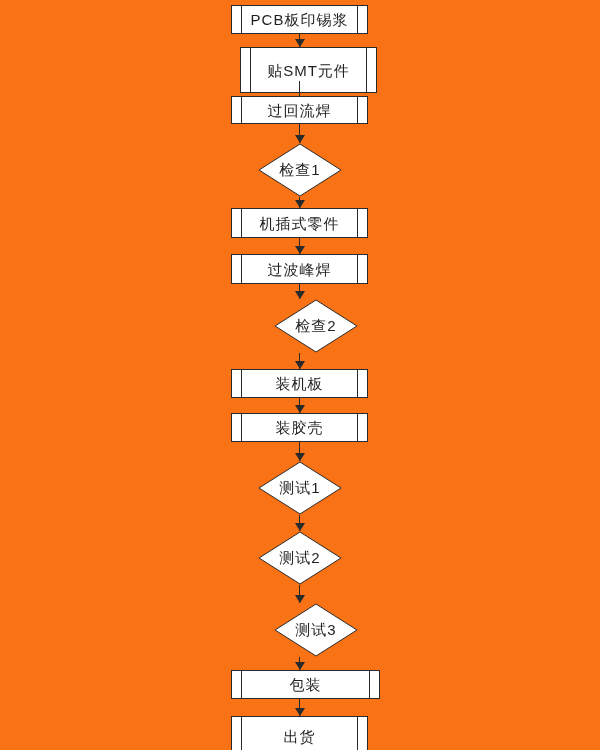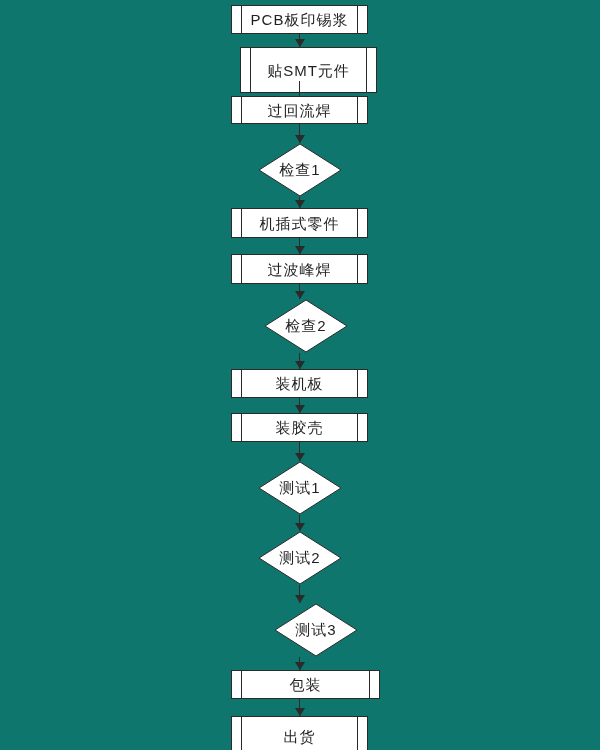--- a/index.html
+++ b/index.html
@@ -1,20 +1,20 @@
 <!DOCTYPE html>
 <html><head>
 <meta charset="utf-8">
 <style>
   html, body { margin: 0; padding: 0; background: #ffffff; }
   #canvas {
     position: relative;
     width: 600px;
     height: 750px;
-    background: #0f766e;
+    background: #f97316;
     font-family: "Liberation Sans", sans-serif;
     color: #1f1f1f;
     overflow: hidden;
   }
   .node { position: absolute; box-sizing: border-box; }
   .rect {
     border: 1px solid #2a2a2a;
     background: #ffffff;
     display: flex;
     align-items: center;
@@ -96,21 +96,21 @@
     <span class="label">机插式零件</span>
     <span class="bar r"></span>
   </div>
 
   <div class="node rect" style="left:231px;top:254px;width:137px;height:30px">
     <span class="bar l"></span>
     <span class="label">过波峰焊</span>
     <span class="bar r"></span>
   </div>
 
-  <div class="node diamond" style="left:264px;top:299px;width:84px;height:54px">
+  <div class="node diamond" style="left:274px;top:299px;width:84px;height:54px">
     <svg width="84" height="54" viewBox="0 0 84 54">
       <polygon points="42,1 83,27 42,53 1,27" fill="#ffffff" stroke="#2a2a2a" stroke-width="1"></polygon>
     </svg>
     <span class="label">检查2</span>
   </div>
 
   <div class="node rect" style="left:231px;top:369px;width:137px;height:29px">
     <span class="bar l"></span>
     <span class="label">装机板</span>
     <span class="bar r"></span>

